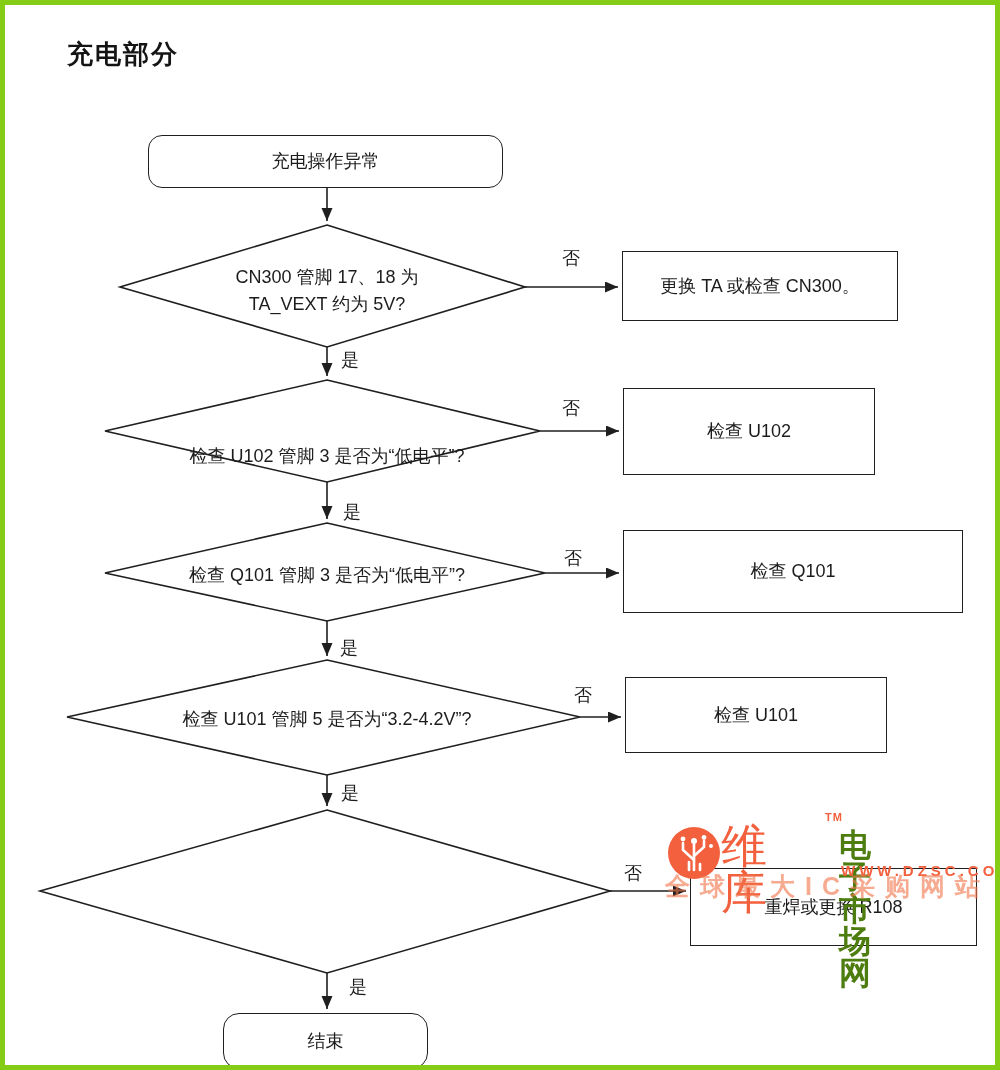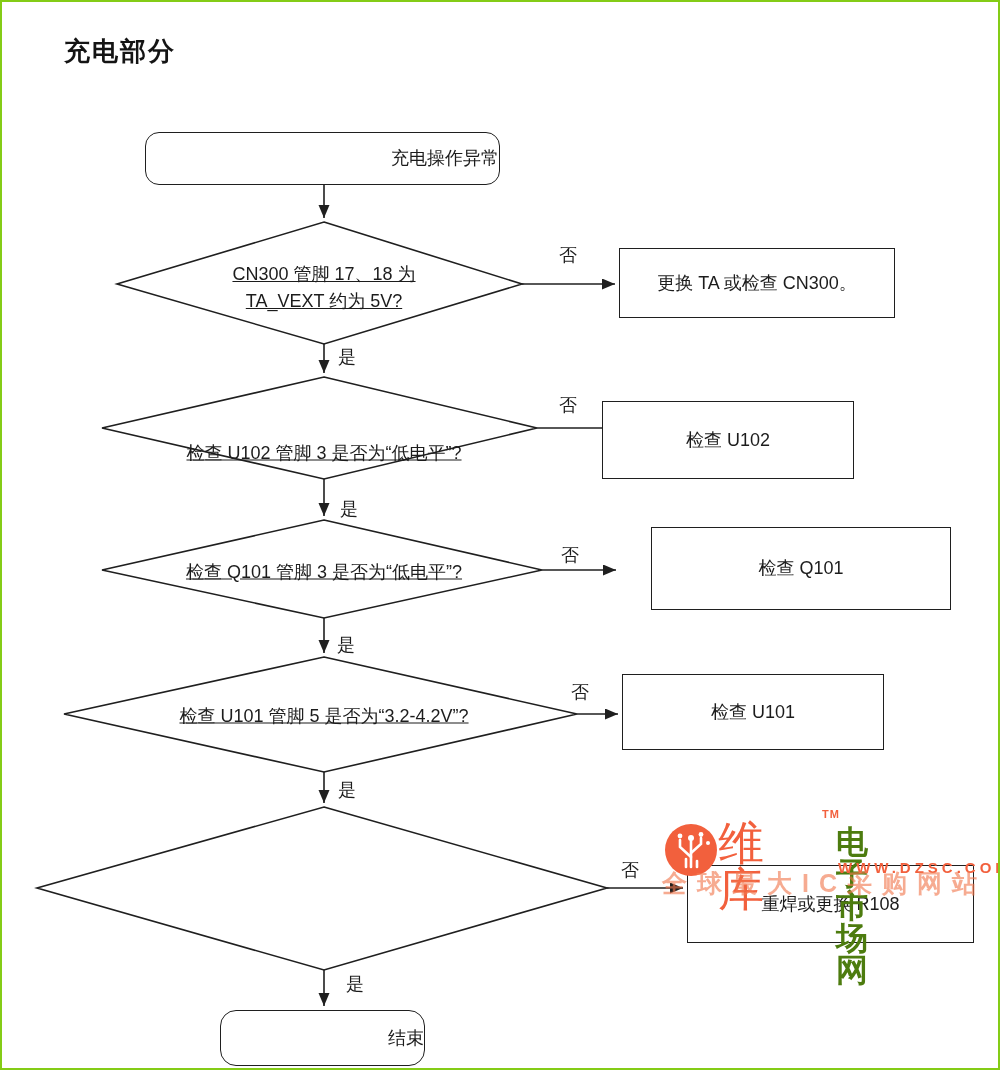--- a/index.html
+++ b/index.html
@@ -1,43 +1,43 @@
 <!DOCTYPE html>
 <html><head>
 <meta charset="utf-8">
 <style>
   html,body{margin:0;padding:0;background:#ffffff;}
   .canvas{
     position:relative;
     width:1000px;height:1070px;
     background:#ffffff;
-    border:2px solid #84cc16;
+    border:5px solid #84cc16;
     box-sizing:border-box;
     font-family:"Liberation Sans","DejaVu Sans",sans-serif;
     color:#1c1c1c;
     overflow:hidden;
   }
   .page-title{
     position:absolute;left:62px;top:32px;
     font-size:26px;font-weight:bold;letter-spacing:2px;color:#141414;
   }
   svg.connectors{position:absolute;left:0;top:0;z-index:1;}
   .node{
     position:absolute;z-index:2;
     background:#ffffff;
     border:1.6px solid #1f1f1f;
     display:flex;align-items:center;justify-content:center;
     font-size:18px;line-height:1.45;text-align:center;
     box-sizing:border-box;
   }
-  .rounded{border-radius:14px;justify-content:flex-end;}
+  .rounded{border-radius:14px;}
   .dtext{
     position:absolute;z-index:2;
     transform:translate(-50%,-50%);
-    font-size:18px;line-height:1.5;text-align:center;white-space:nowrap;text-decoration:underline;
+    font-size:18px;line-height:1.5;text-align:center;white-space:nowrap;
   }
   .edge-label{
     position:absolute;z-index:2;
     font-size:18px;color:#1c1c1c;
   }
   .node-label{position:relative;z-index:4;}
   
   .wm{position:absolute;z-index:3;pointer-events:none;}
   .wm-brand{
     position:absolute;left:716px;top:818px;
@@ -100,25 +100,25 @@
   </svg>
 
   <div class="node rounded" style="left:143px;top:130px;width:355px;height:53px;">
     <span class="node-label">充电操作异常</span>
   </div>
 
   <div class="node" style="left:617px;top:246px;width:276px;height:70px;">
     <span class="node-label">更换 TA 或检查 CN300。</span>
   </div>
 
-  <div class="node" style="left:600px;top:383px;width:252px;height:78px;margin-top:16px;">
+  <div class="node" style="left:618px;top:383px;width:252px;height:87px;">
     <span class="node-label">检查 U102</span>
   </div>
 
-  <div class="node" style="left:618px;top:525px;width:300px;height:83px;margin-left:31px;">
+  <div class="node" style="left:618px;top:525px;width:340px;height:83px;">
     <span class="node-label">检查 Q101</span>
   </div>
 
   <div class="node" style="left:620px;top:672px;width:262px;height:76px;">
     <span class="node-label">检查 U101</span>
   </div>
 
   <div class="node" style="left:685px;top:847px;width:287px;height:78px;margin-top:16px;">
     <span class="node-label">重焊或更换 R108</span>
   </div>

